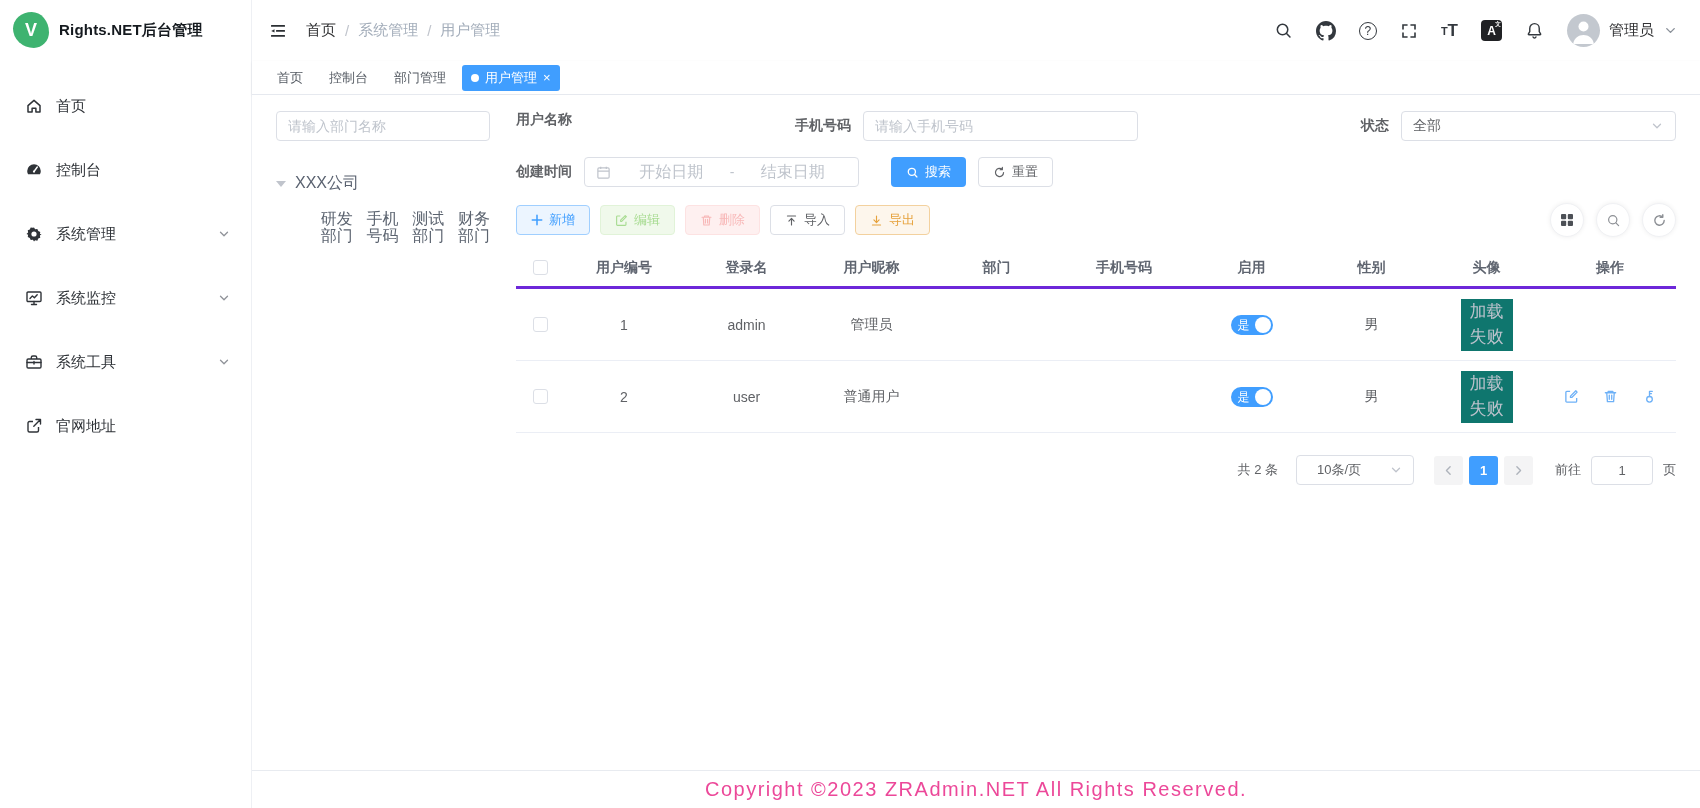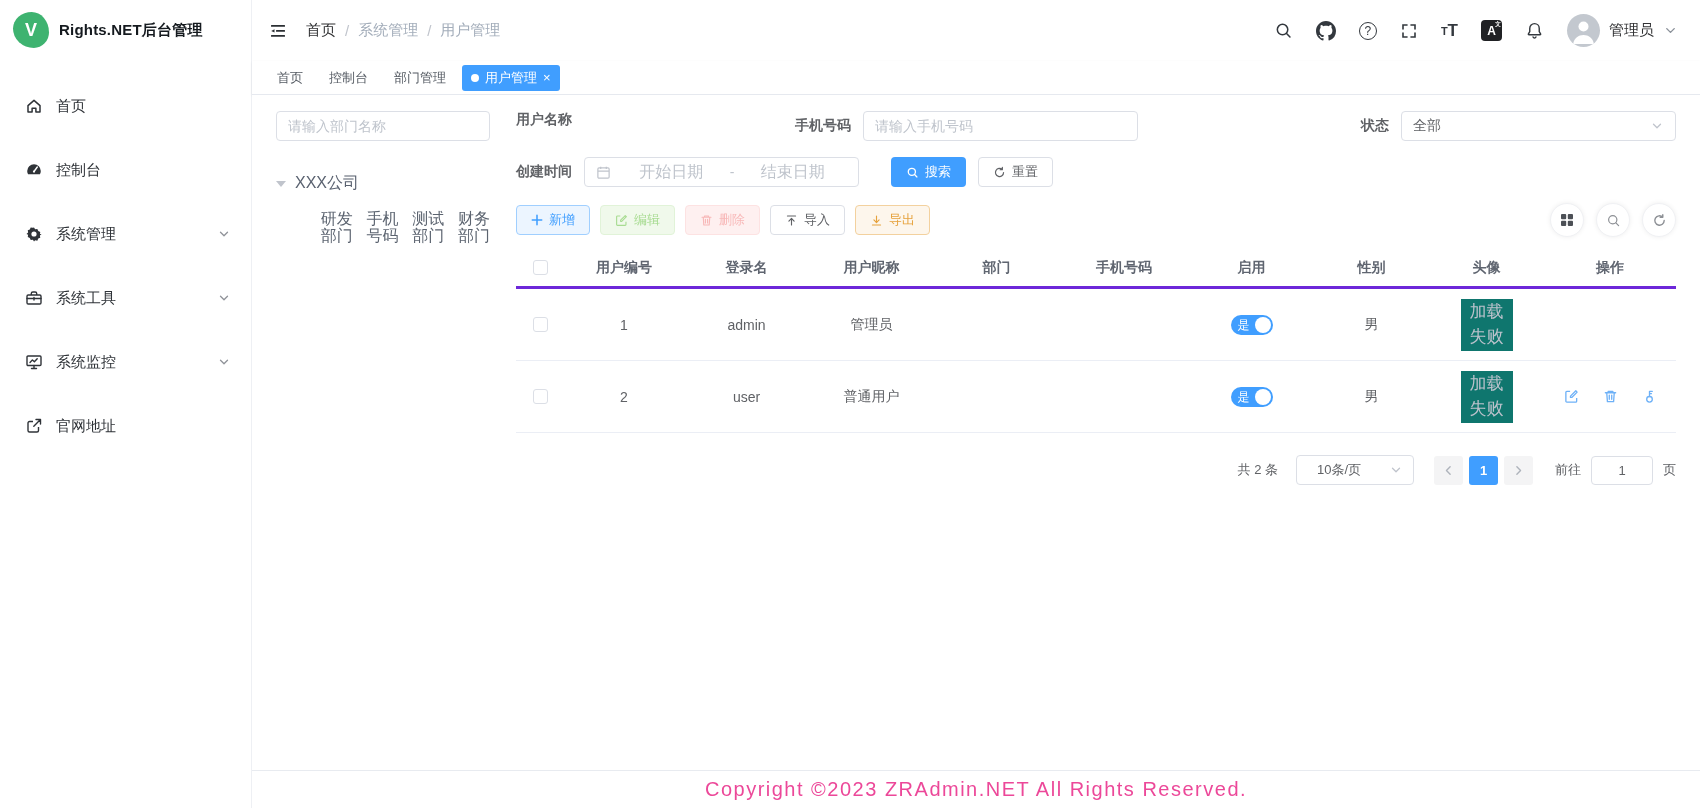--- a/index.html
+++ b/index.html
@@ -179,41 +179,41 @@
         <span>系统管理</span>
         <span class="mi-arrow">
           <svg width="14" height="14" viewBox="0 0 16 16" fill="none" stroke="currentColor" stroke-width="1.5">
               <path d="m4 6 4 4 4-4" stroke-linecap="round" stroke-linejoin="round"></path>
             </svg>
         </span>
       </div>
       <div class="menu-item">
         <span class="mi-icon">
           <svg width="18" height="18" viewBox="0 0 18 18" fill="none" stroke="currentColor" stroke-width="1.4">
+              <rect x="2" y="3" width="14" height="9.5" rx="1"></rect>
+              <path d="m5 9.5 2.4-2.6 2 1.8 2.8-3" stroke-linecap="round" stroke-linejoin="round"></path>
+              <path d="M6.5 15.5h5M9 12.5v3" stroke-linecap="round"></path>
+            </svg>
+        </span>
+        <span>系统监控</span>
+        <span class="mi-arrow">
+          <svg width="14" height="14" viewBox="0 0 16 16" fill="none" stroke="currentColor" stroke-width="1.5">
+              <path d="m4 6 4 4 4-4" stroke-linecap="round" stroke-linejoin="round"></path>
+            </svg>
+        </span>
+      </div>
+      <div class="menu-item">
+        <span class="mi-icon">
+          <svg width="18" height="18" viewBox="0 0 18 18" fill="none" stroke="currentColor" stroke-width="1.4">
               <rect x="2" y="6" width="14" height="9" rx="1.2"></rect>
               <path d="M6.3 6V4.6A1.6 1.6 0 0 1 7.9 3h2.2a1.6 1.6 0 0 1 1.6 1.6V6"></path>
               <path d="M2 9.5h14M9 8.5v2.5" stroke-linecap="round"></path>
             </svg>
         </span>
         <span>系统工具</span>
-        <span class="mi-arrow">
-          <svg width="14" height="14" viewBox="0 0 16 16" fill="none" stroke="currentColor" stroke-width="1.5">
-              <path d="m4 6 4 4 4-4" stroke-linecap="round" stroke-linejoin="round"></path>
-            </svg>
-        </span>
-      </div>
-      <div class="menu-item">
-        <span class="mi-icon">
-          <svg width="18" height="18" viewBox="0 0 18 18" fill="none" stroke="currentColor" stroke-width="1.4">
-              <rect x="2" y="3" width="14" height="9.5" rx="1"></rect>
-              <path d="m5 9.5 2.4-2.6 2 1.8 2.8-3" stroke-linecap="round" stroke-linejoin="round"></path>
-              <path d="M6.5 15.5h5M9 12.5v3" stroke-linecap="round"></path>
-            </svg>
-        </span>
-        <span>系统监控</span>
         <span class="mi-arrow">
           <svg width="14" height="14" viewBox="0 0 16 16" fill="none" stroke="currentColor" stroke-width="1.5">
               <path d="m4 6 4 4 4-4" stroke-linecap="round" stroke-linejoin="round"></path>
             </svg>
         </span>
       </div>
       <div class="menu-item">
         <span class="mi-icon">
           <svg width="18" height="18" viewBox="0 0 18 18" fill="none" stroke="currentColor" stroke-width="1.4">
               <path d="M13.5 10v3.5a1.5 1.5 0 0 1-1.5 1.5H4.5A1.5 1.5 0 0 1 3 13.5V6a1.5 1.5 0 0 1 1.5-1.5H8"></path>

